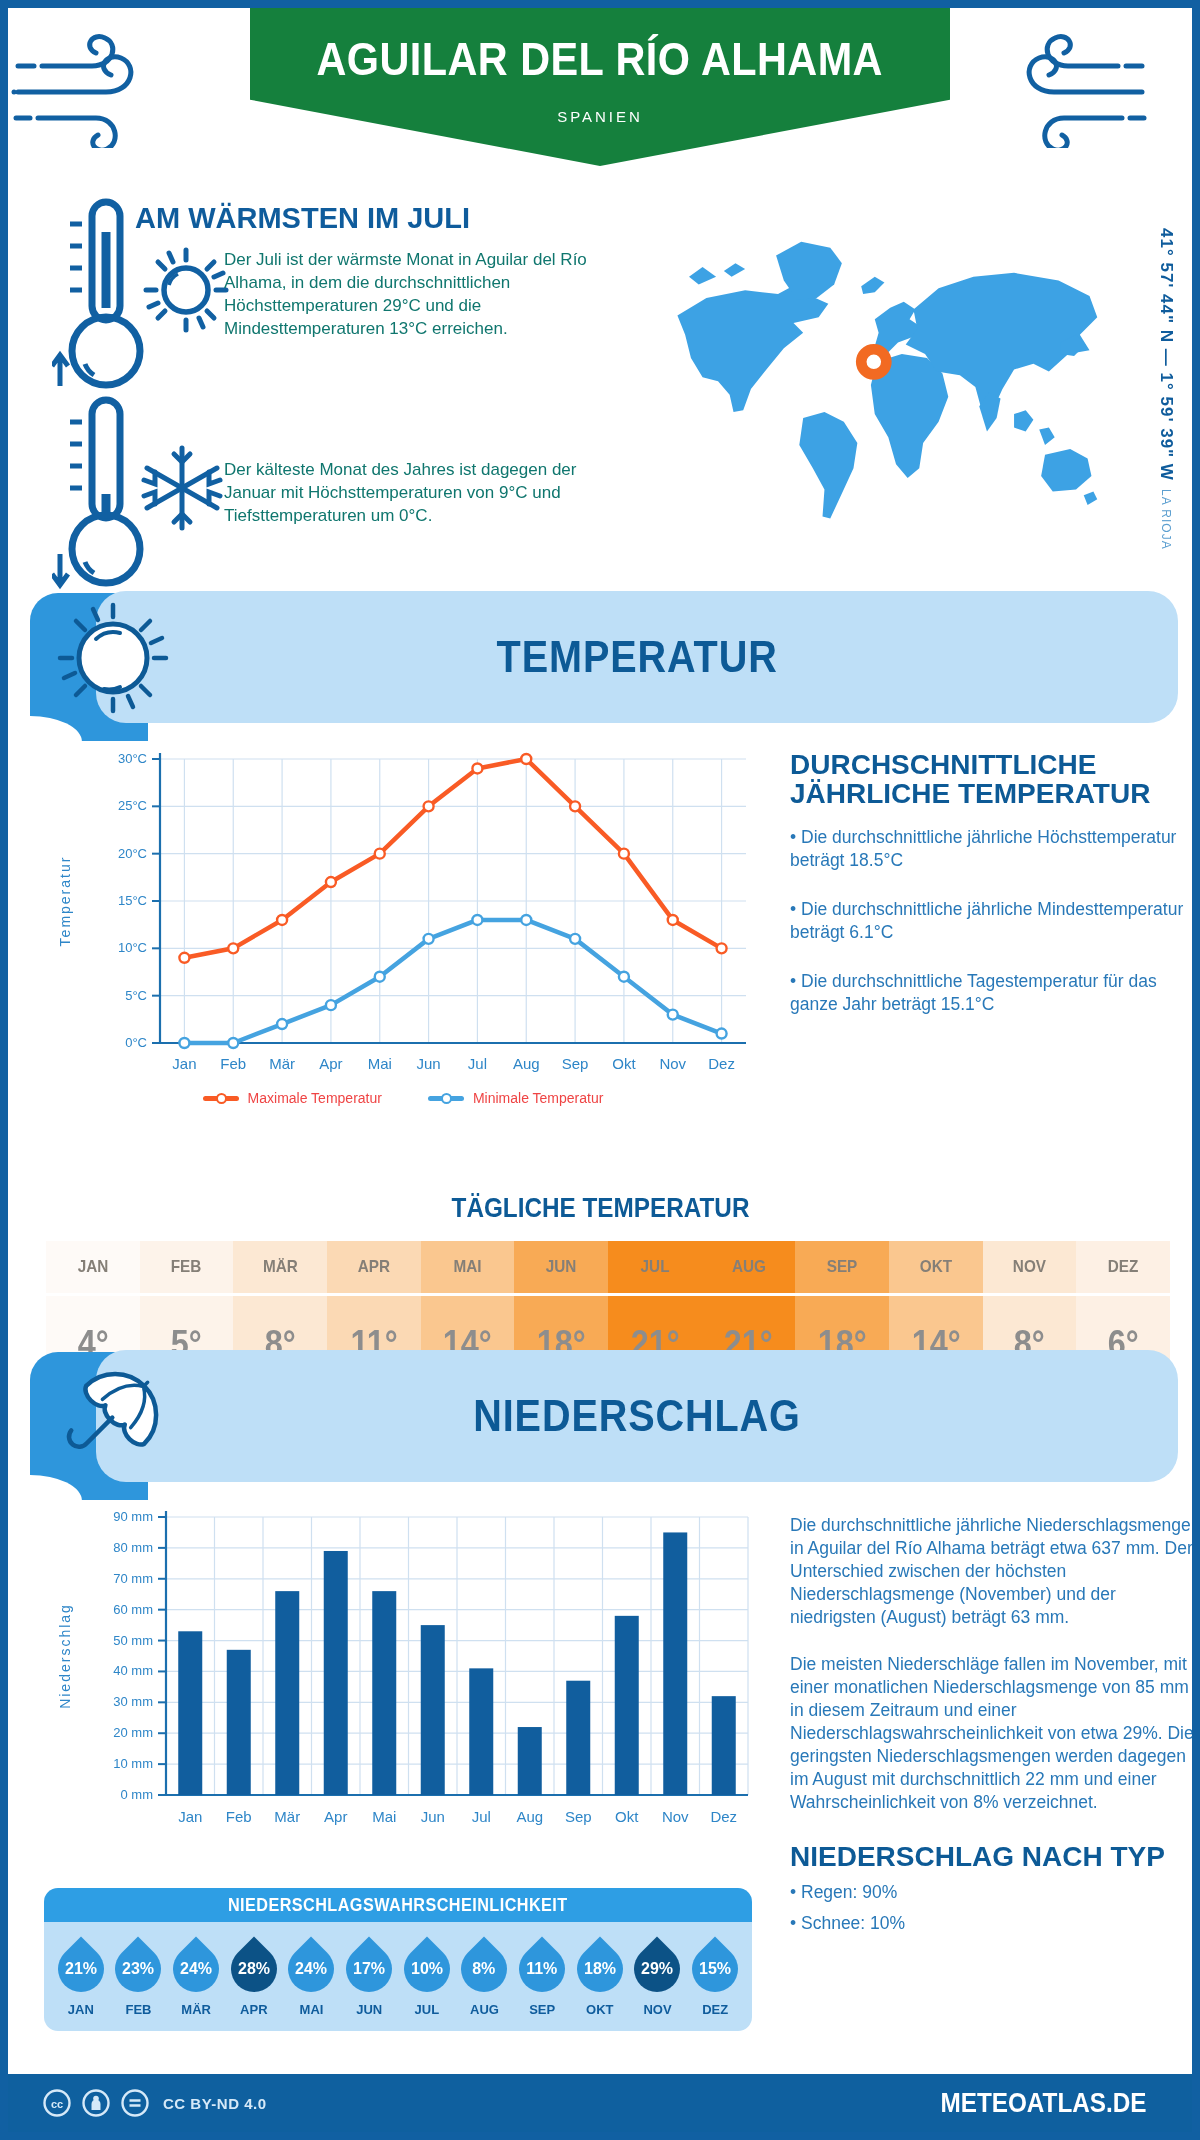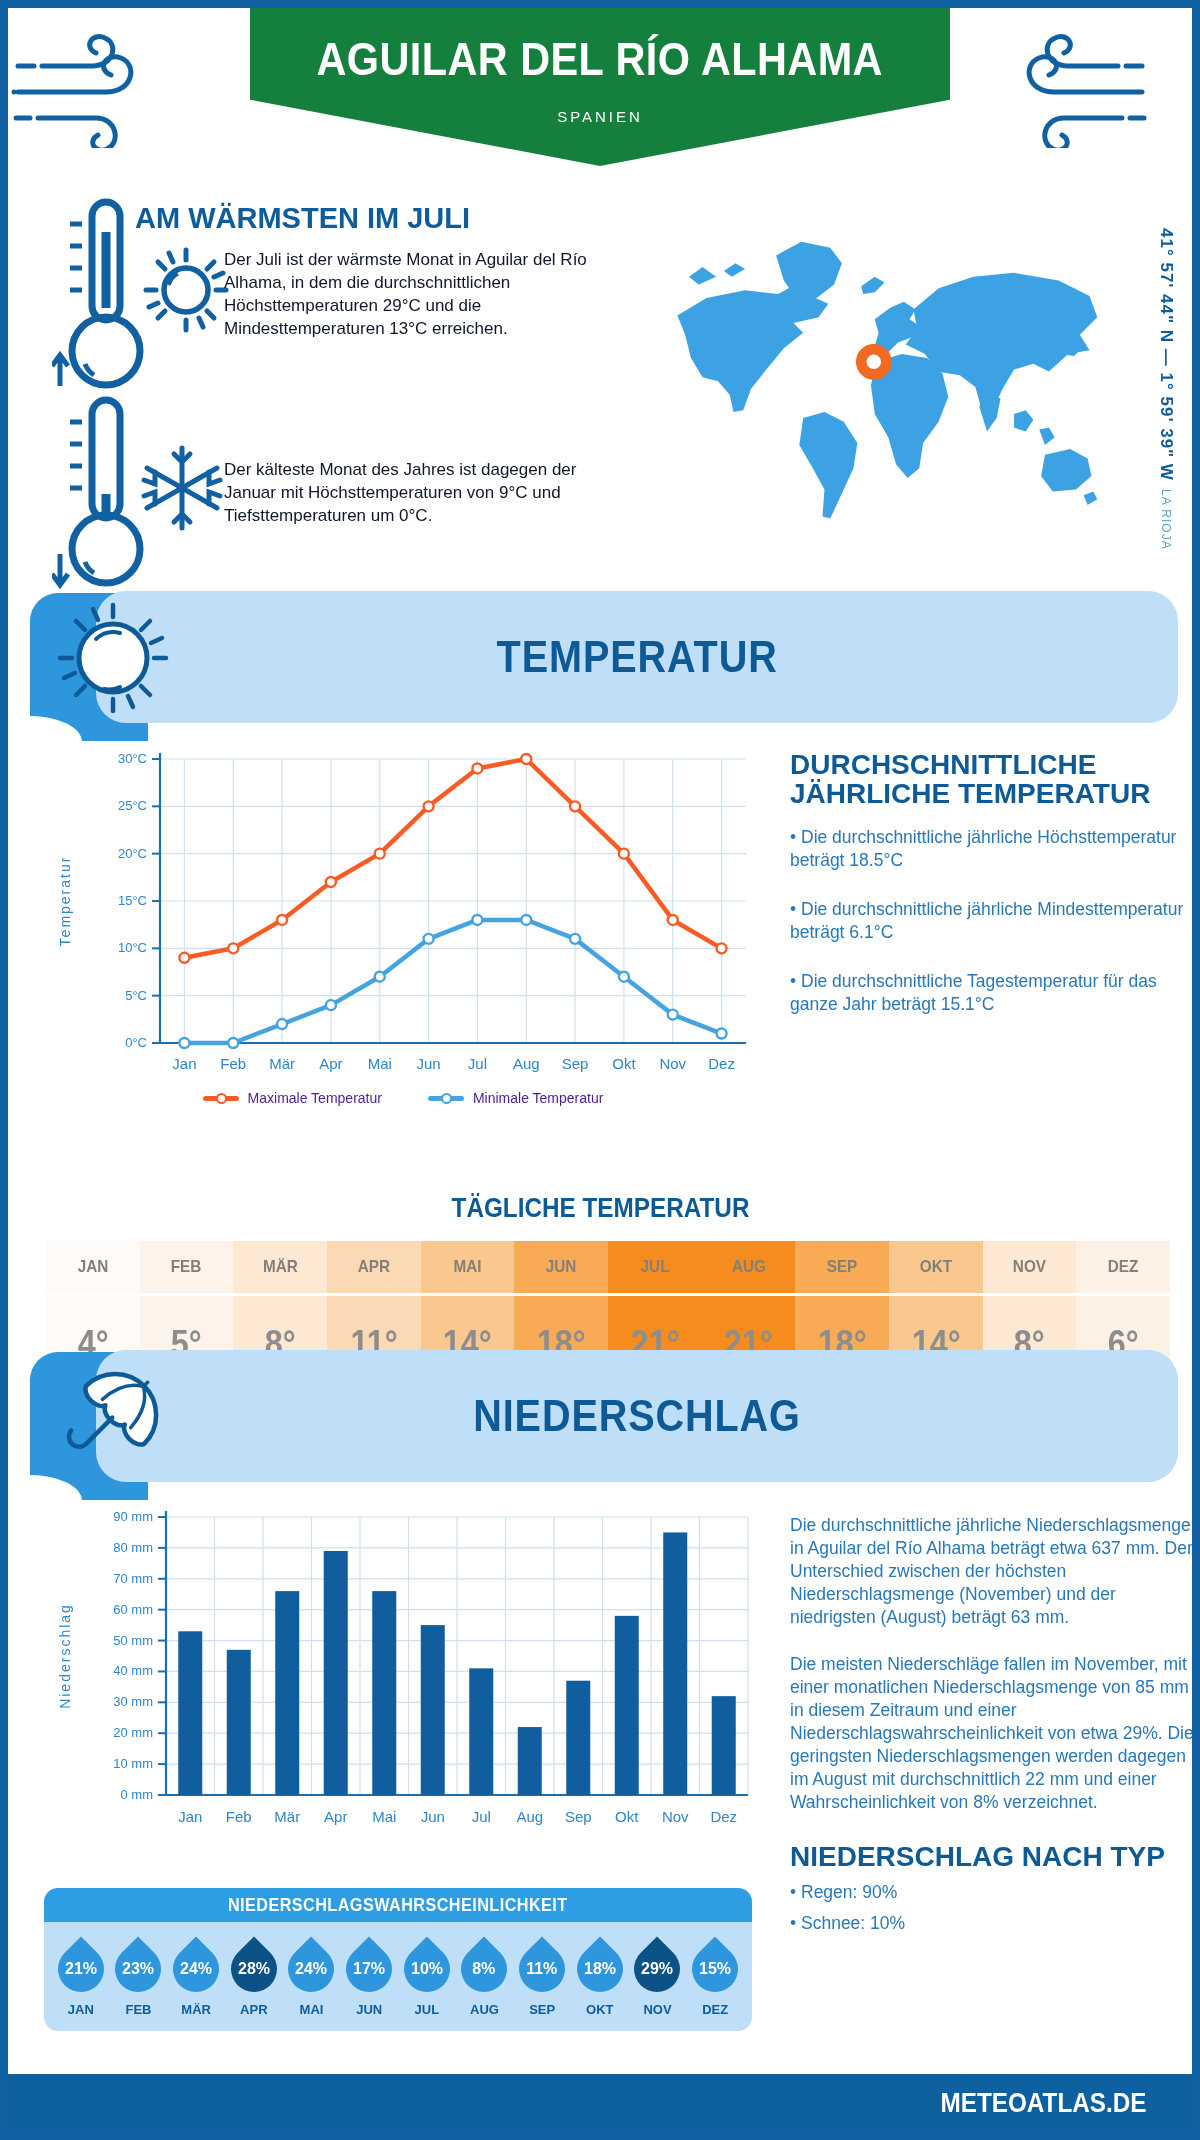--- a/index.html
+++ b/index.html
@@ -11,21 +11,21 @@
   .pennant{position:absolute;left:242px;top:0;width:700px;height:158px;background:#15803d;
            clip-path:polygon(0 0,100% 0,100% 58%,50% 100%,0 58%);text-align:center;color:#fff;}
   .pennant .title{margin-top:24px;font-size:46px;font-weight:bold;letter-spacing:.5px;}
   .pennant .subtitle{position:absolute;left:0;right:0;top:100px;font-size:15px;letter-spacing:3px;}
   .wind{position:absolute;top:22px;width:155px;height:118px;}
   .wind.right{transform:scaleX(-1);}
 
   
   .infoblock{position:absolute;left:30px;width:630px;height:198px;}
   .infoblock h2{position:absolute;left:97px;margin:0;font-size:29px;font-weight:bold;color:#0f5c9c;}
-  .infoblock p{position:absolute;left:186px;margin:0;width:404px;font-size:17px;line-height:23px;color:#0f172a;}
+  .infoblock p{position:absolute;left:186px;margin:0;width:404px;font-size:17px;line-height:23px;color:#0f766e;}
   .icon-abs{position:absolute;}
 
   
   .map{position:absolute;left:652px;top:202px;width:445px;height:352px;}
   .geo{position:absolute;right:16px;top:220px;height:340px;writing-mode:vertical-rl;}
   .geo .coords{font-size:17px;font-weight:bold;color:#0f5c9c;letter-spacing:1px;}
   .geo .region{font-size:12px;color:#5c9fd0;letter-spacing:1px;padding-top:4px;}
 
   
   .banner{position:absolute;left:22px;width:1148px;height:152px;}
@@ -33,21 +33,21 @@
                   border-radius:28px 0 0 6px;}
   .banner .corner:after{content:"";position:absolute;left:0;bottom:-1px;width:52px;height:26px;
                   background:#fff;border-top-right-radius:52px 26px;}
   .banner .bar{position:absolute;left:66px;top:0;right:0;height:132px;background:#bedff7;border-radius:30px;
                text-align:center;line-height:132px;font-size:44px;font-weight:bold;color:#0d5a96;letter-spacing:1px;}
   .banner .bicon{position:absolute;left:22px;top:6px;width:122px;height:122px;z-index:2;}
 
   
   .chart{position:absolute;}
   .legend{position:absolute;display:flex;justify-content:center;gap:46px;align-items:center;width:710px;}
-  .legend .item{display:flex;align-items:center;gap:9px;color:#4c1d95;font-size:14px;}
+  .legend .item{display:flex;align-items:center;gap:9px;color:#ef4444;font-size:14px;}
   .lswatch{position:relative;width:36px;height:5px;border-radius:3px;}
   .lswatch i{position:absolute;left:50%;top:50%;width:7px;height:7px;margin:-5px 0 0 -5px;background:#fff;
              border:2px solid currentColor;border-radius:50%;}
   .sq{width:13px;height:13px;background:#115e9e;display:inline-block;}
 
   
   .daily-title{position:absolute;left:0;right:0;top:1185px;text-align:center;font-size:27px;font-weight:bold;color:#0d5a96;}
   .daily{position:absolute;left:38px;top:1233px;width:1124px;display:grid;grid-template-columns:repeat(12,1fr);row-gap:3px;}
   .daily .m{height:52px;display:flex;align-items:center;justify-content:center;
             font-size:17px;font-weight:bold;color:#857f77;}
@@ -547,18 +547,34 @@
         <div class="prob-cell">
           <div class="drop" style="background: rgb(46, 150, 220);">
             <span>15%</span>
           </div>
           <div class="pm">DEZ</div>
         </div>
       </div>
   </div>
 
   <div class="footer">
+    <div class="cc">
+      <svg width="30" height="30" viewBox="0 0 30 30">
+        <circle cx="15" cy="15" r="12.5" fill="none" stroke="#d6e9f8" stroke-width="2.4"></circle>
+        <text x="15" y="19.5" text-anchor="middle" font-size="11" font-weight="bold" fill="#d6e9f8">cc</text>
+      </svg>
+      <svg width="30" height="30" viewBox="0 0 30 30">
+        <circle cx="15" cy="15" r="12.5" fill="none" stroke="#d6e9f8" stroke-width="2.4"></circle>
+        <circle cx="15" cy="10.5" r="2.8" fill="#d6e9f8"></circle>
+        <path d="M10.5 22 v-6 a4.5 4.5 0 0 1 9 0 v6 Z" fill="#d6e9f8"></path>
+      </svg>
+      <svg width="30" height="30" viewBox="0 0 30 30">
+        <circle cx="15" cy="15" r="12.5" fill="none" stroke="#d6e9f8" stroke-width="2.4"></circle>
+        <path d="M9.5 12.5 h11 M9.5 17.5 h11" stroke="#d6e9f8" stroke-width="2.6"></path>
+      </svg>
+      <span class="lic">CC BY-ND 4.0</span>
+    </div>
     <div class="site">
         <span class="cond">METEOATLAS.DE</span>
       </div>
   </div>
 
 </div>
 
 </body></html>

